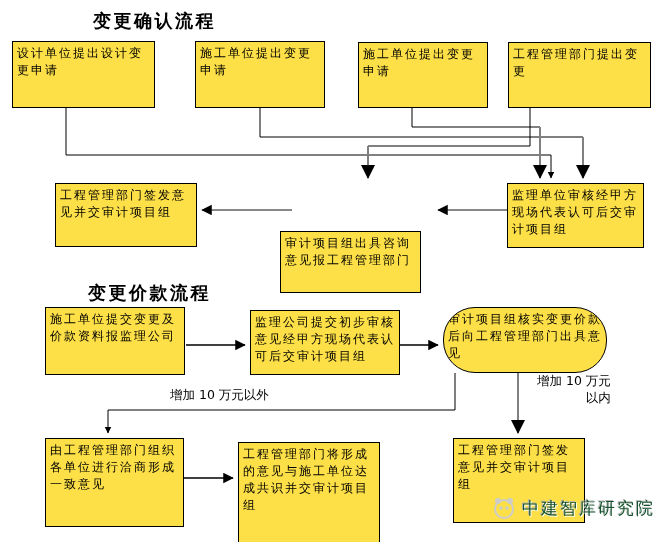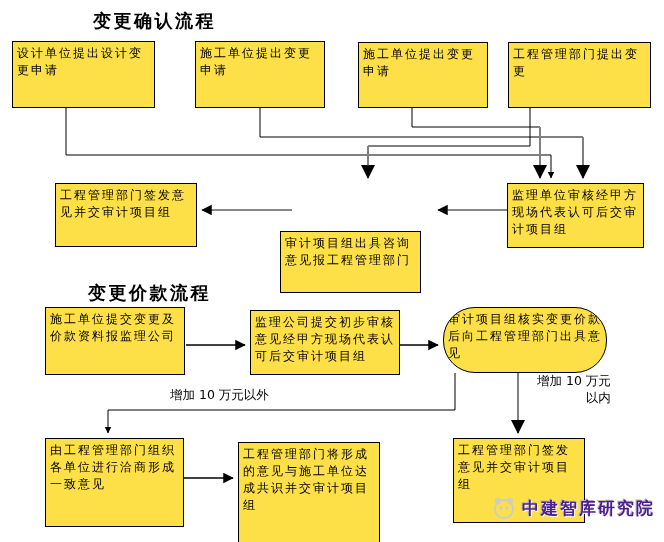--- a/index.html
+++ b/index.html
@@ -39,23 +39,23 @@
     white-space:nowrap;
     background:transparent;
   }
   .watermark{
     position:absolute;
     left:491px;top:496px;
     display:flex;align-items:center;gap:5px;
     z-index:5;
   }
   .watermark-text{
-    font-size:17px;font-weight:bold;
+    font-size:17px;font-weight:normal;
     letter-spacing:2px;
-    color:#4c1d95;
+    color:#14532d;
     text-shadow:1px 1px 0 #ffffff,-1px -1px 0 #b5b5b5;
     white-space:nowrap;
   }
 </style>
 </head>
 <body>
 
 <div id="canvas">
 
   <svg id="connectors" width="664" height="542">

